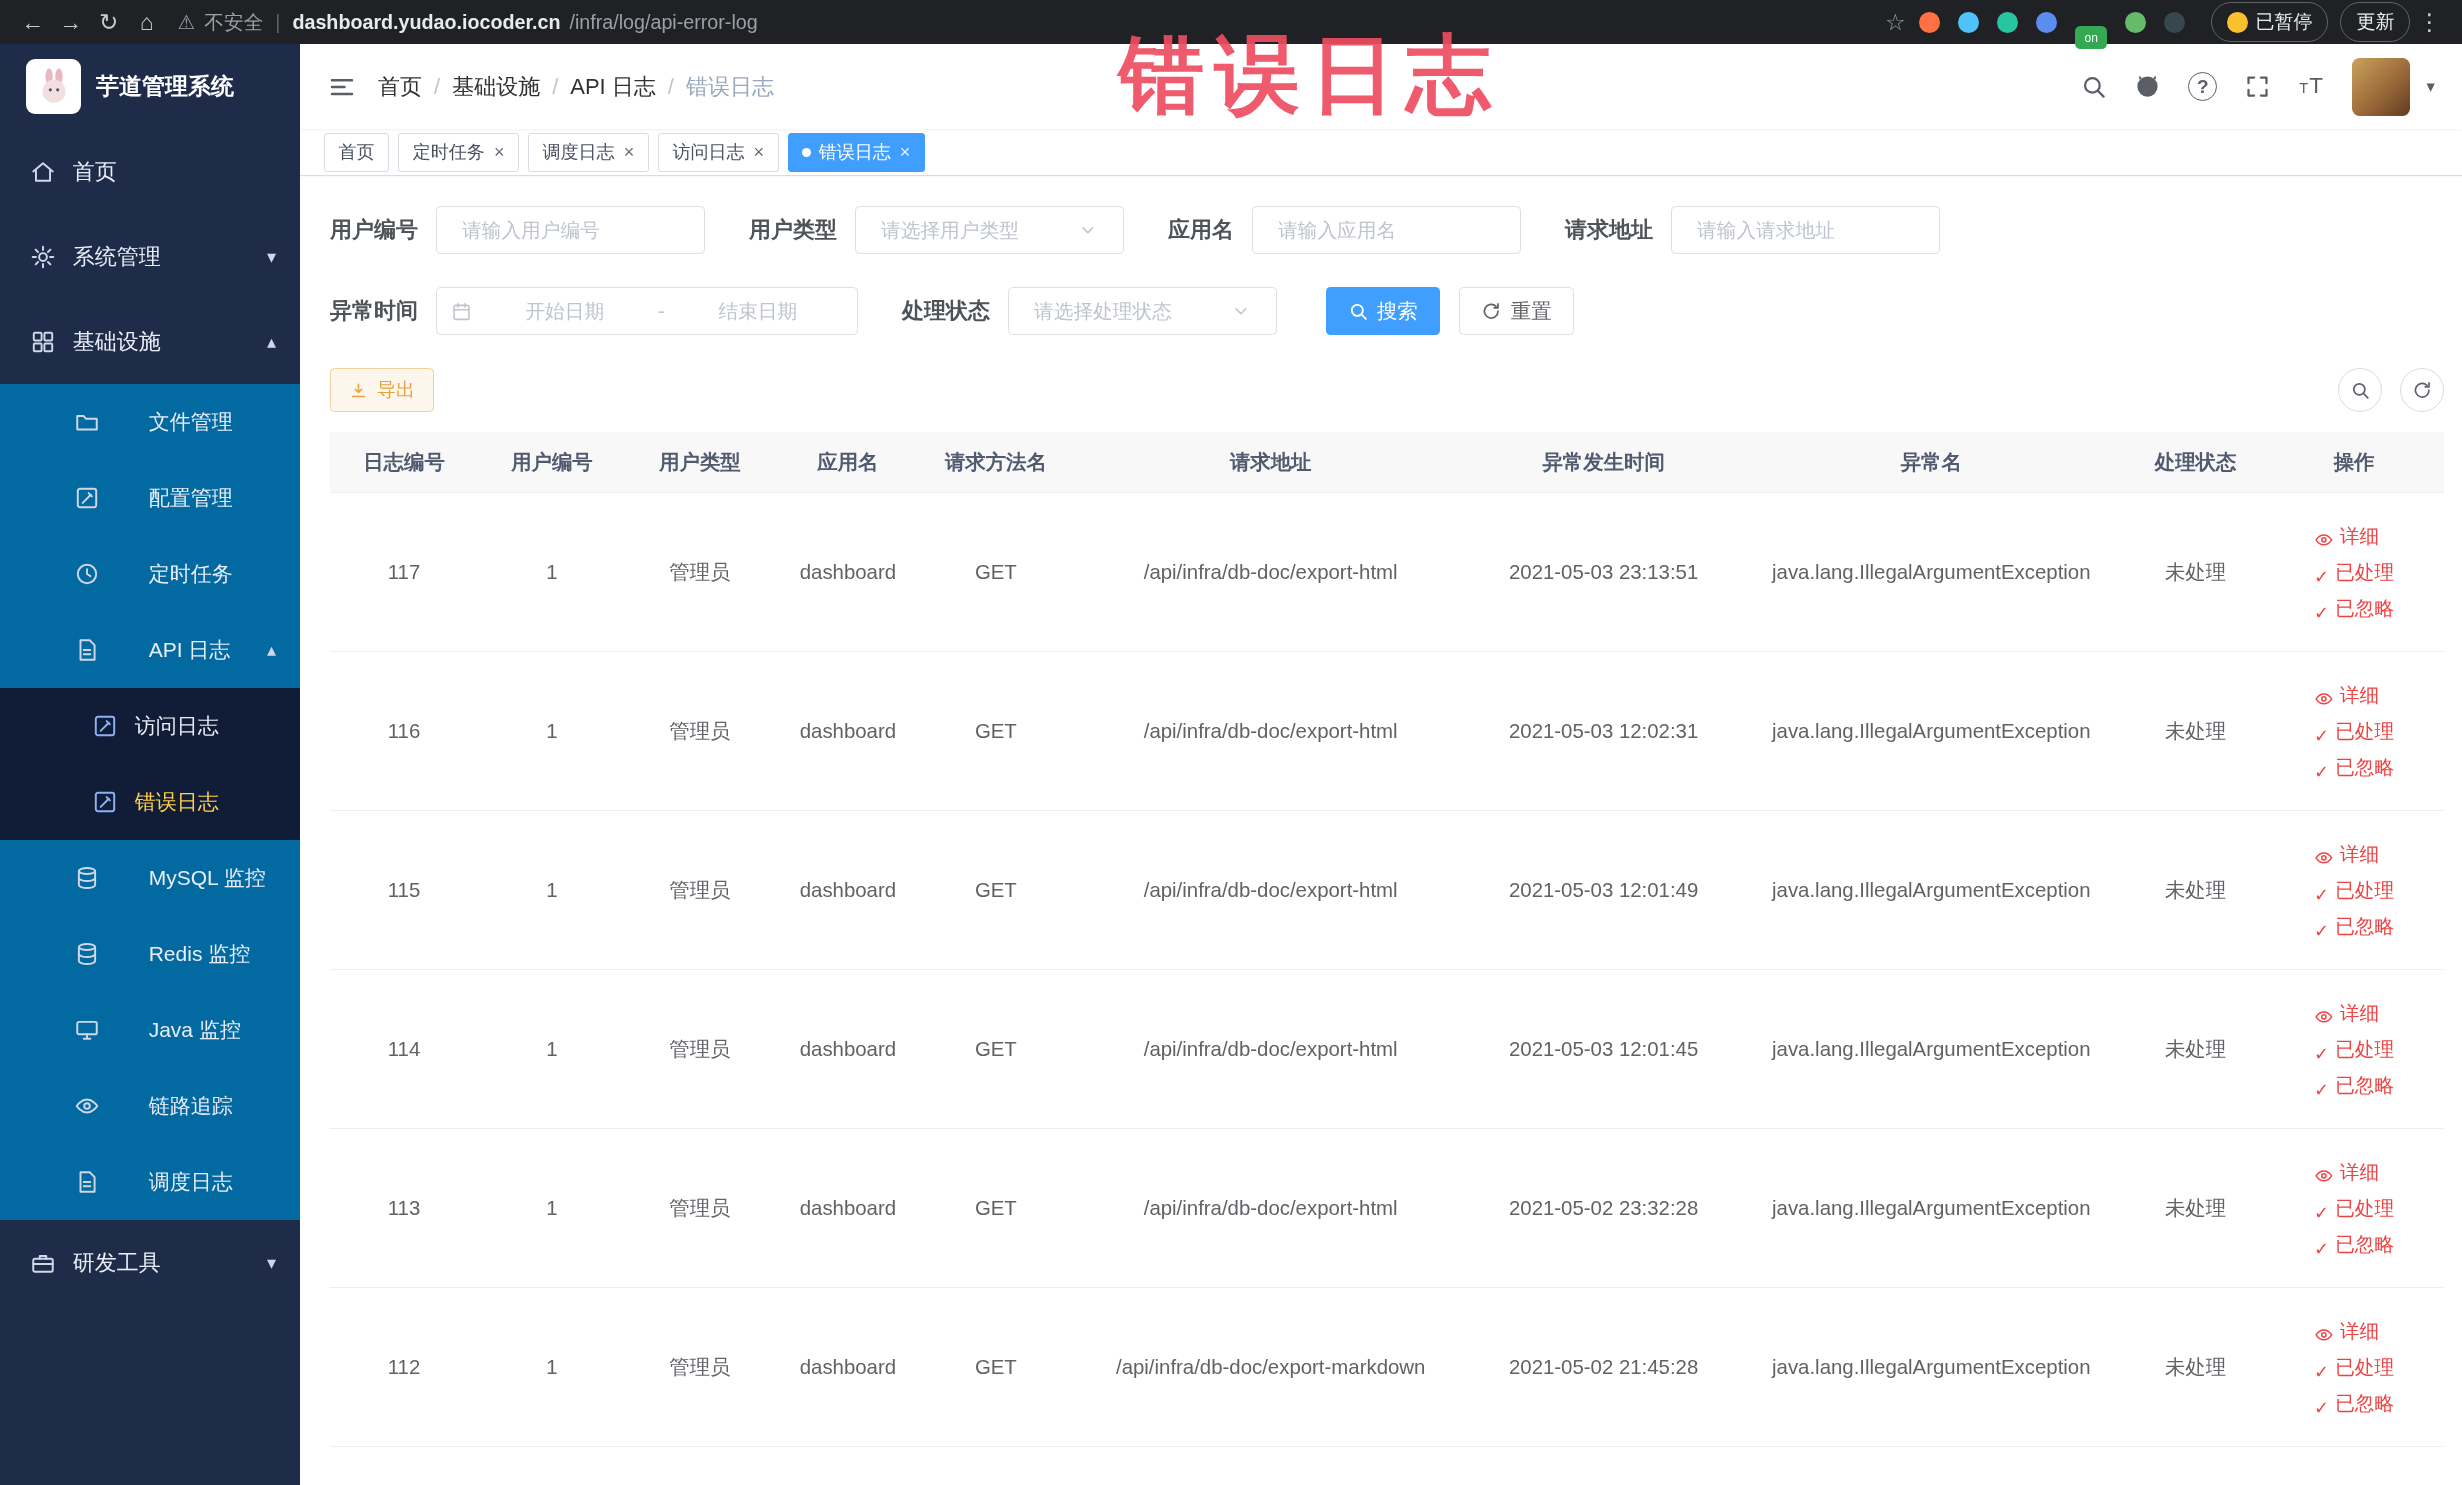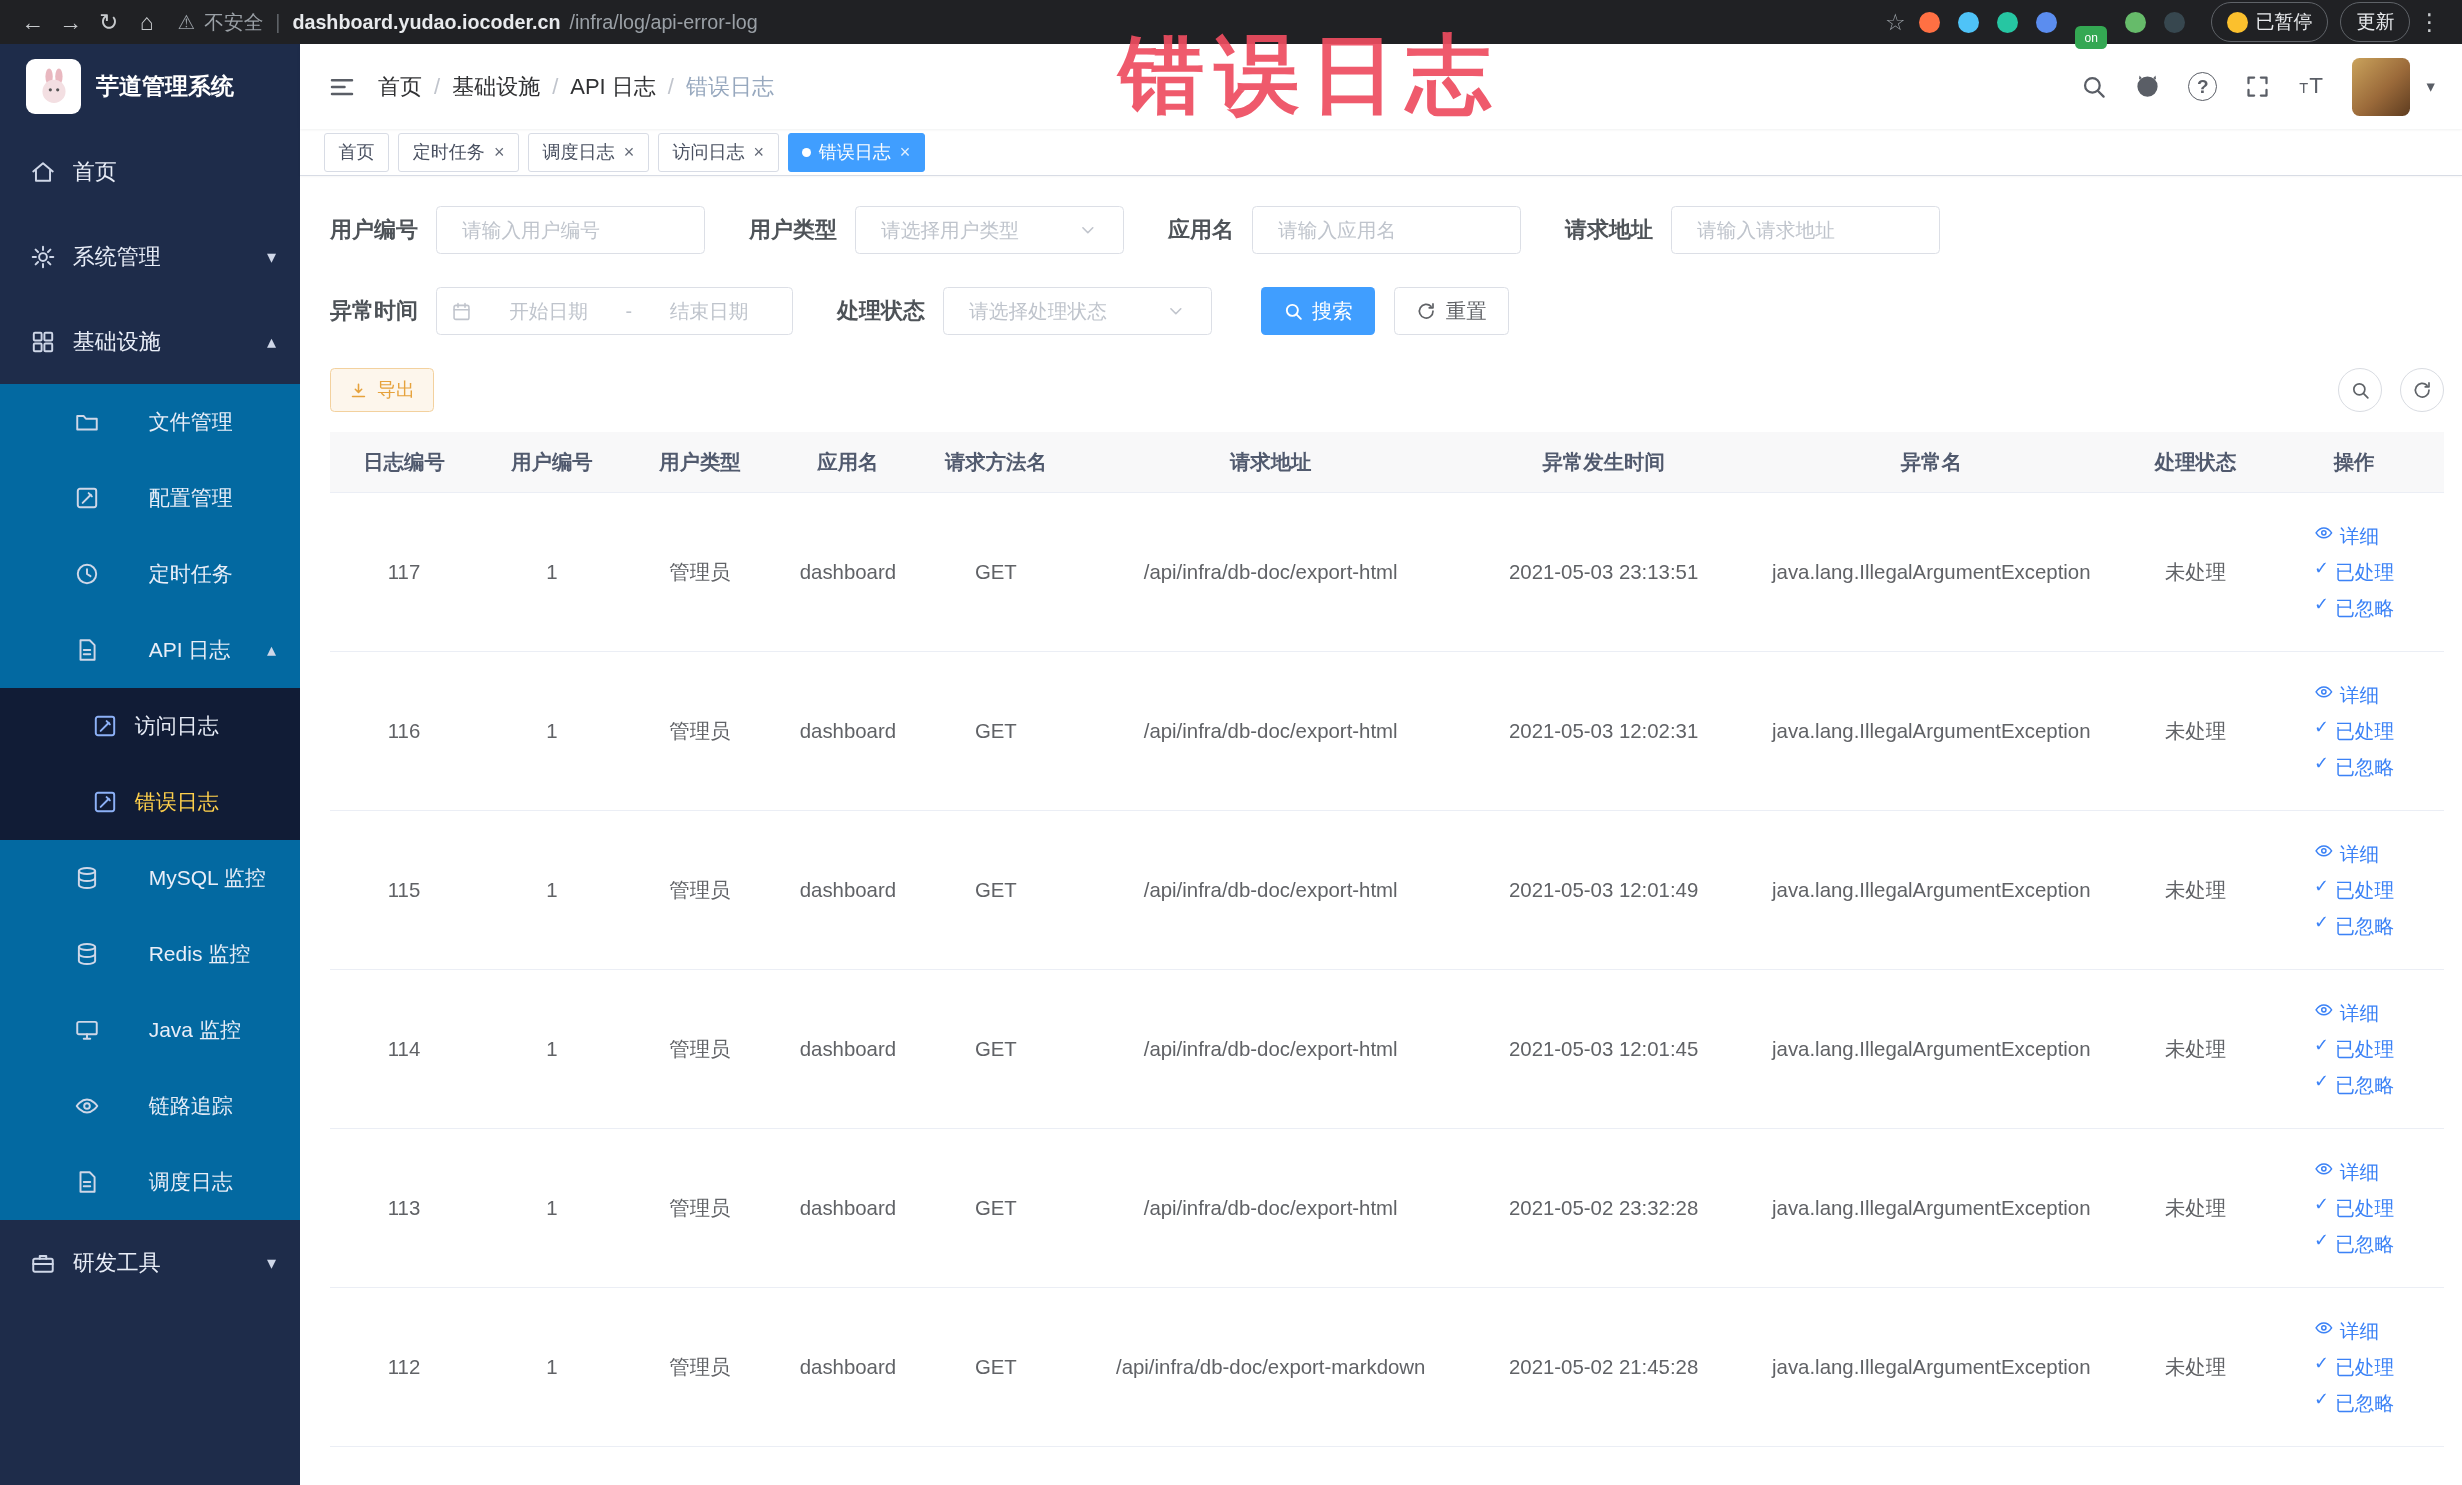--- a/index.html
+++ b/index.html
@@ -78,21 +78,21 @@
   .frow { display: flex; align-items: center; margin-bottom: 33px; }
   .f-item { display: flex; align-items: center; margin-right: 44px; }
   .f-item label { font-size: 22px; color: #4e5358; font-weight: 700; margin-right: 18px; white-space: nowrap; }
   .inp { height: 48px; border: 0.8px solid #dcdfe6; border-radius: 4.5px; background: #fff;
     font-size: 19.7px; color: #606266; padding: 0 25px; font-family: inherit; }
   input.inp { width: 269px; }
   input.inp::placeholder { color: #bfc4cc; }
   .select { width: 269px; display: flex; align-items: center; justify-content: space-between; cursor: pointer; }
   .ph { color: #bfc4cc; }
   .select .icn { width: 19.7px; height: 19.7px; color: #c0c4cc; }
-  .range { width: 357px; display: flex; align-items: center; gap: 7.6px; padding: 0 13.6px; cursor: pointer; }
+  .range { width: 422px; display: flex; align-items: center; gap: 7.6px; padding: 0 13.6px; cursor: pointer; }
   .range .icn { width: 21px; height: 21px; color: #c0c4cc; }
   .range .grow { flex: 1; text-align: center; }
   .btn { display: inline-flex; align-items: center; gap: 9px; height: 48px; padding: 0 21px;
     border-radius: 4.5px; font-size: 20.4px; border: 0.8px solid transparent; cursor: pointer; font-family: inherit; }
   .btn .icn { width: 20.4px; height: 20.4px; }
   .btn.primary { background: #409eff; color: #fff; margin-left: 4.5px; }
   .btn.plain { background: #fff; border-color: #dcdfe6; color: #606266; margin-left: 19.7px; }
 
   .toolbar { display: flex; align-items: flex-start; margin-bottom: 19.7px; }
   .btn.export { height: 44px; padding: 0 18px; background: #fdf6ec; border-color: #f3d19e; color: #e6a23c; font-size: 19px; }
@@ -102,21 +102,21 @@
     display: flex; align-items: center; justify-content: center; color: #5f6368; cursor: pointer; }
   .circle-btn .icn { width: 20.4px; height: 20.4px; }
 
   
   table.grid { width: 100%; border-collapse: collapse; table-layout: fixed; }
   .grid th { height: 61px; background: #f8f8f9; color: #515a6e; font-size: 20.4px; font-weight: 700;
     border-bottom: 0.8px solid #ebeef5; text-align: center; padding: 0 6px; }
   .grid td { height: 159px; color: #606266; font-size: 20.4px; border-bottom: 0.8px solid #ebeef5;
     text-align: center; vertical-align: middle; padding: 0 6px; word-break: break-all; }
   .acts { display: inline-flex; flex-direction: column; align-items: flex-start; gap: 9px; }
-  .act { display: flex; align-items: flex-start; gap: 6px; color: #3b82f6; font-size: 19.7px; cursor: pointer; white-space: nowrap; }
+  .act { display: flex; align-items: flex-end; gap: 6px; color: #ef4444; font-size: 19.7px; cursor: pointer; white-space: nowrap; }
   .act .icn { width: 19.7px; height: 19.7px; }
   .act .chk { font-size: 18px; line-height: 1; }
 
   
   .annotation {
     position: absolute; top: 18px; left: 1119px; z-index: 60;
     font-size: 85px; font-weight: 800; letter-spacing: 10.6px;
     color: rgba(238, 76, 96, 0.92); white-space: nowrap;
   }
 </style>

